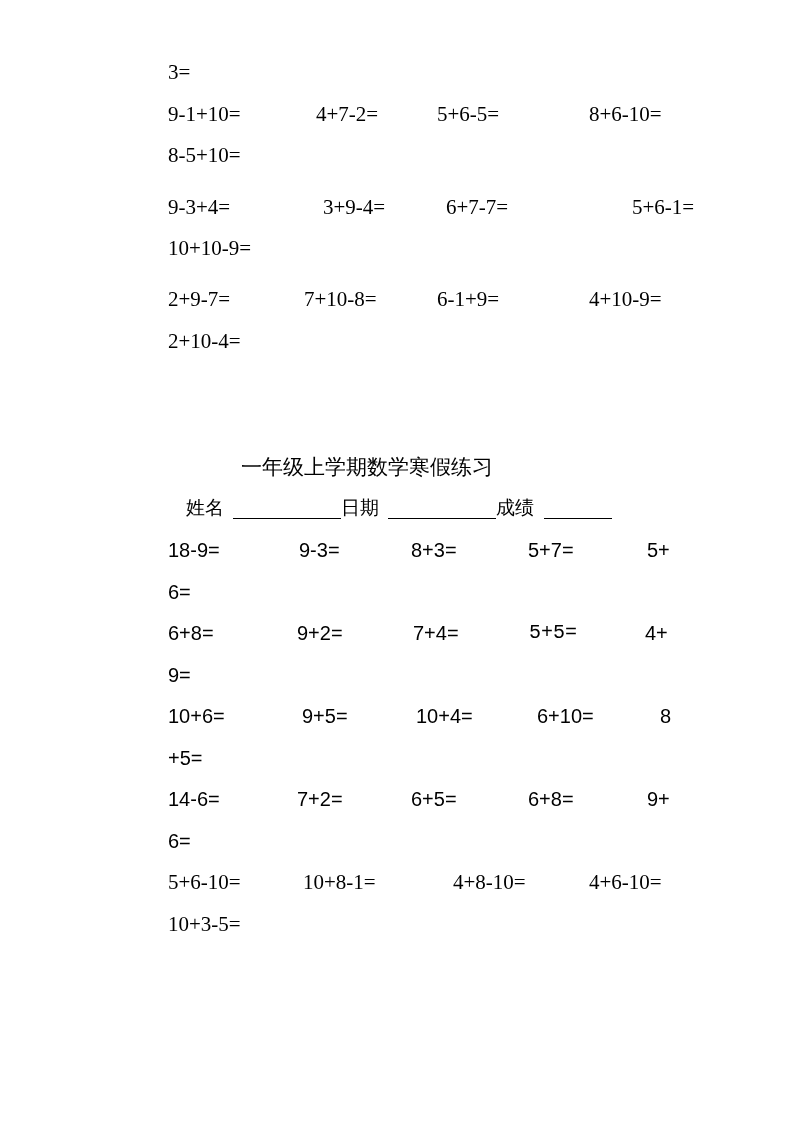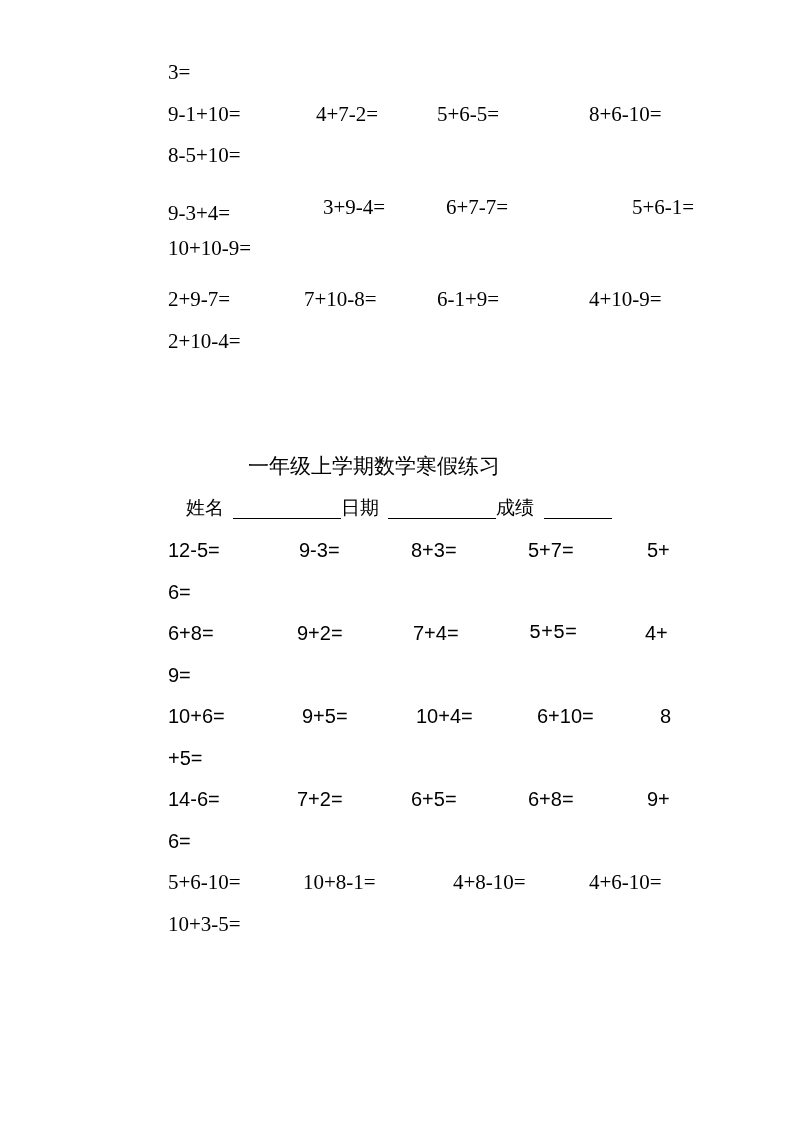--- a/index.html
+++ b/index.html
@@ -19,44 +19,44 @@
 
   <div>
     <span class="t serif" style="left:168px; top:62px;">3=</span>
 
     <span class="t serif" style="left:168px; top:104px;">9-1+10=</span>
     <span class="t serif" style="left:316px; top:104px;">4+7-2=</span>
     <span class="t serif" style="left:437px; top:104px;">5+6-5=</span>
     <span class="t serif" style="left:589px; top:104px;">8+6-10=</span>
     <span class="t serif" style="left:168px; top:145px;">8-5+10=</span>
 
-    <span class="t serif" style="left:168px; top:197px;margin-top:6px;">9-3+4=</span>
+    <span class="t serif" style="left:168px; top:197px;">9-3+4=</span>
     <span class="t serif" style="left:323px; top:197px;">3+9-4=</span>
     <span class="t serif" style="left:446px; top:197px;">6+7-7=</span>
     <span class="t serif" style="left:632px; top:197px;">5+6-1=</span>
     <span class="t serif" style="left:168px; top:238px;">10+10-9=</span>
 
     <span class="t serif" style="left:168px; top:289px;">2+9-7=</span>
     <span class="t serif" style="left:304px; top:289px;">7+10-8=</span>
     <span class="t serif" style="left:437px; top:289px;">6-1+9=</span>
     <span class="t serif" style="left:589px; top:289px;">4+10-9=</span>
     <span class="t serif" style="left:168px; top:331px;">2+10-4=</span>
   </div>
 
   <div>
-    <span class="t title" style="left:248px; top:457px;font-family:Liberation Mono, monospace;">一年级上学期数学寒假练习</span>
+    <span class="t title" style="left:241px; top:457px;">一年级上学期数学寒假练习</span>
 
     <span class="t label" style="left:186px; top:498px;">姓名</span>
     <div class="blank" style="left:233px; top:518px; width:108px;"></div>
     <span class="t label" style="left:341px; top:498px;">日期</span>
     <div class="blank" style="left:388px; top:518px; width:108px;"></div>
     <span class="t label" style="left:496px; top:498px;">成绩</span>
     <div class="blank" style="left:544px; top:518px; width:68px;"></div>
 
-    <span class="t sans" style="left:168px; top:540px;">12-5=</span>
+    <span class="t sans" style="left:168px; top:540px;">18-9=</span>
     <span class="t sans" style="left:299px; top:540px;">9-3=</span>
     <span class="t sans" style="left:411px; top:540px;">8+3=</span>
     <span class="t sans" style="left:528px; top:540px;">5+7=</span>
     <span class="t sans" style="left:647px; top:540px;">5+</span>
     <span class="t sans" style="left:168px; top:582px;">6=</span>
 
     <span class="t sans" style="left:168px; top:623px;">6+8=</span>
     <span class="t sans" style="left:297px; top:623px;">9+2=</span>
     <span class="t sans" style="left:413px; top:623px;">7+4=</span>
     <span class="t sans" style="left:529px; top:623px;font-family:Liberation Mono, monospace;">5+5=</span>

